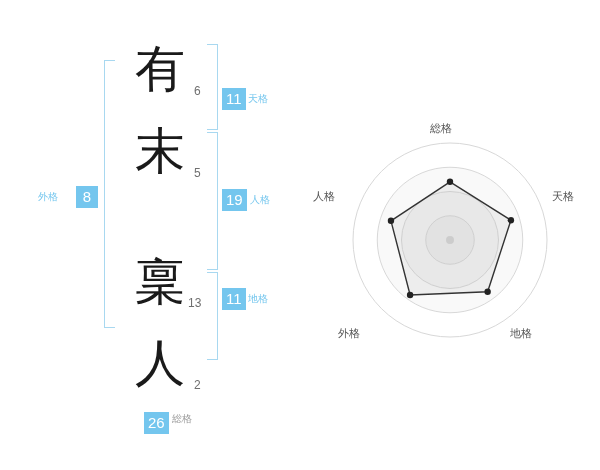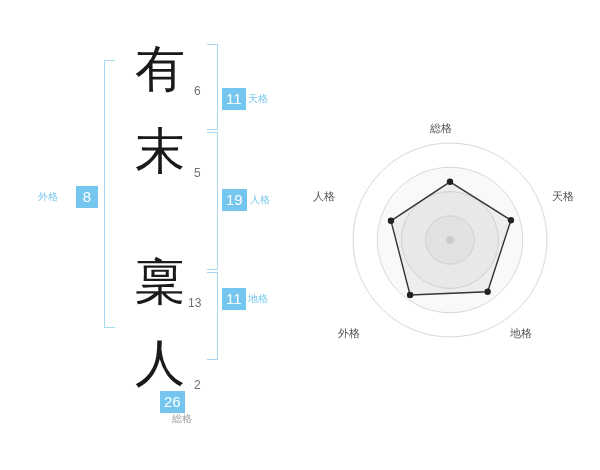--- a/index.html
+++ b/index.html
@@ -113,21 +113,21 @@
   }
 
   #badge-tenkaku { left: 222px; top: 88px; }
   #label-tenkaku { left: 248px; top: 88px; }
   #badge-jinkaku { left: 222px; top: 189px; }
   #label-jinkaku { left: 250px; top: 189px; }
   #badge-chikaku { left: 222px; top: 288px; }
   #label-chikaku { left: 248px; top: 288px; }
   #badge-gaikaku { left: 76px; top: 186px; }
   #label-gaikaku { left: 38px; top: 186px; color:#74c6ee; }
-  #badge-soukaku { left: 144px; top: 391px; margin-left: 16px; }
+  #badge-soukaku { left: 144px; top: 412px; }
   #label-soukaku { left: 172px; top: 408px; }
 
   
   #radar-wrap {
     position: absolute;
     left: 310px;
     top: 108px;
     width: 280px;
     height: 270px;
   }

